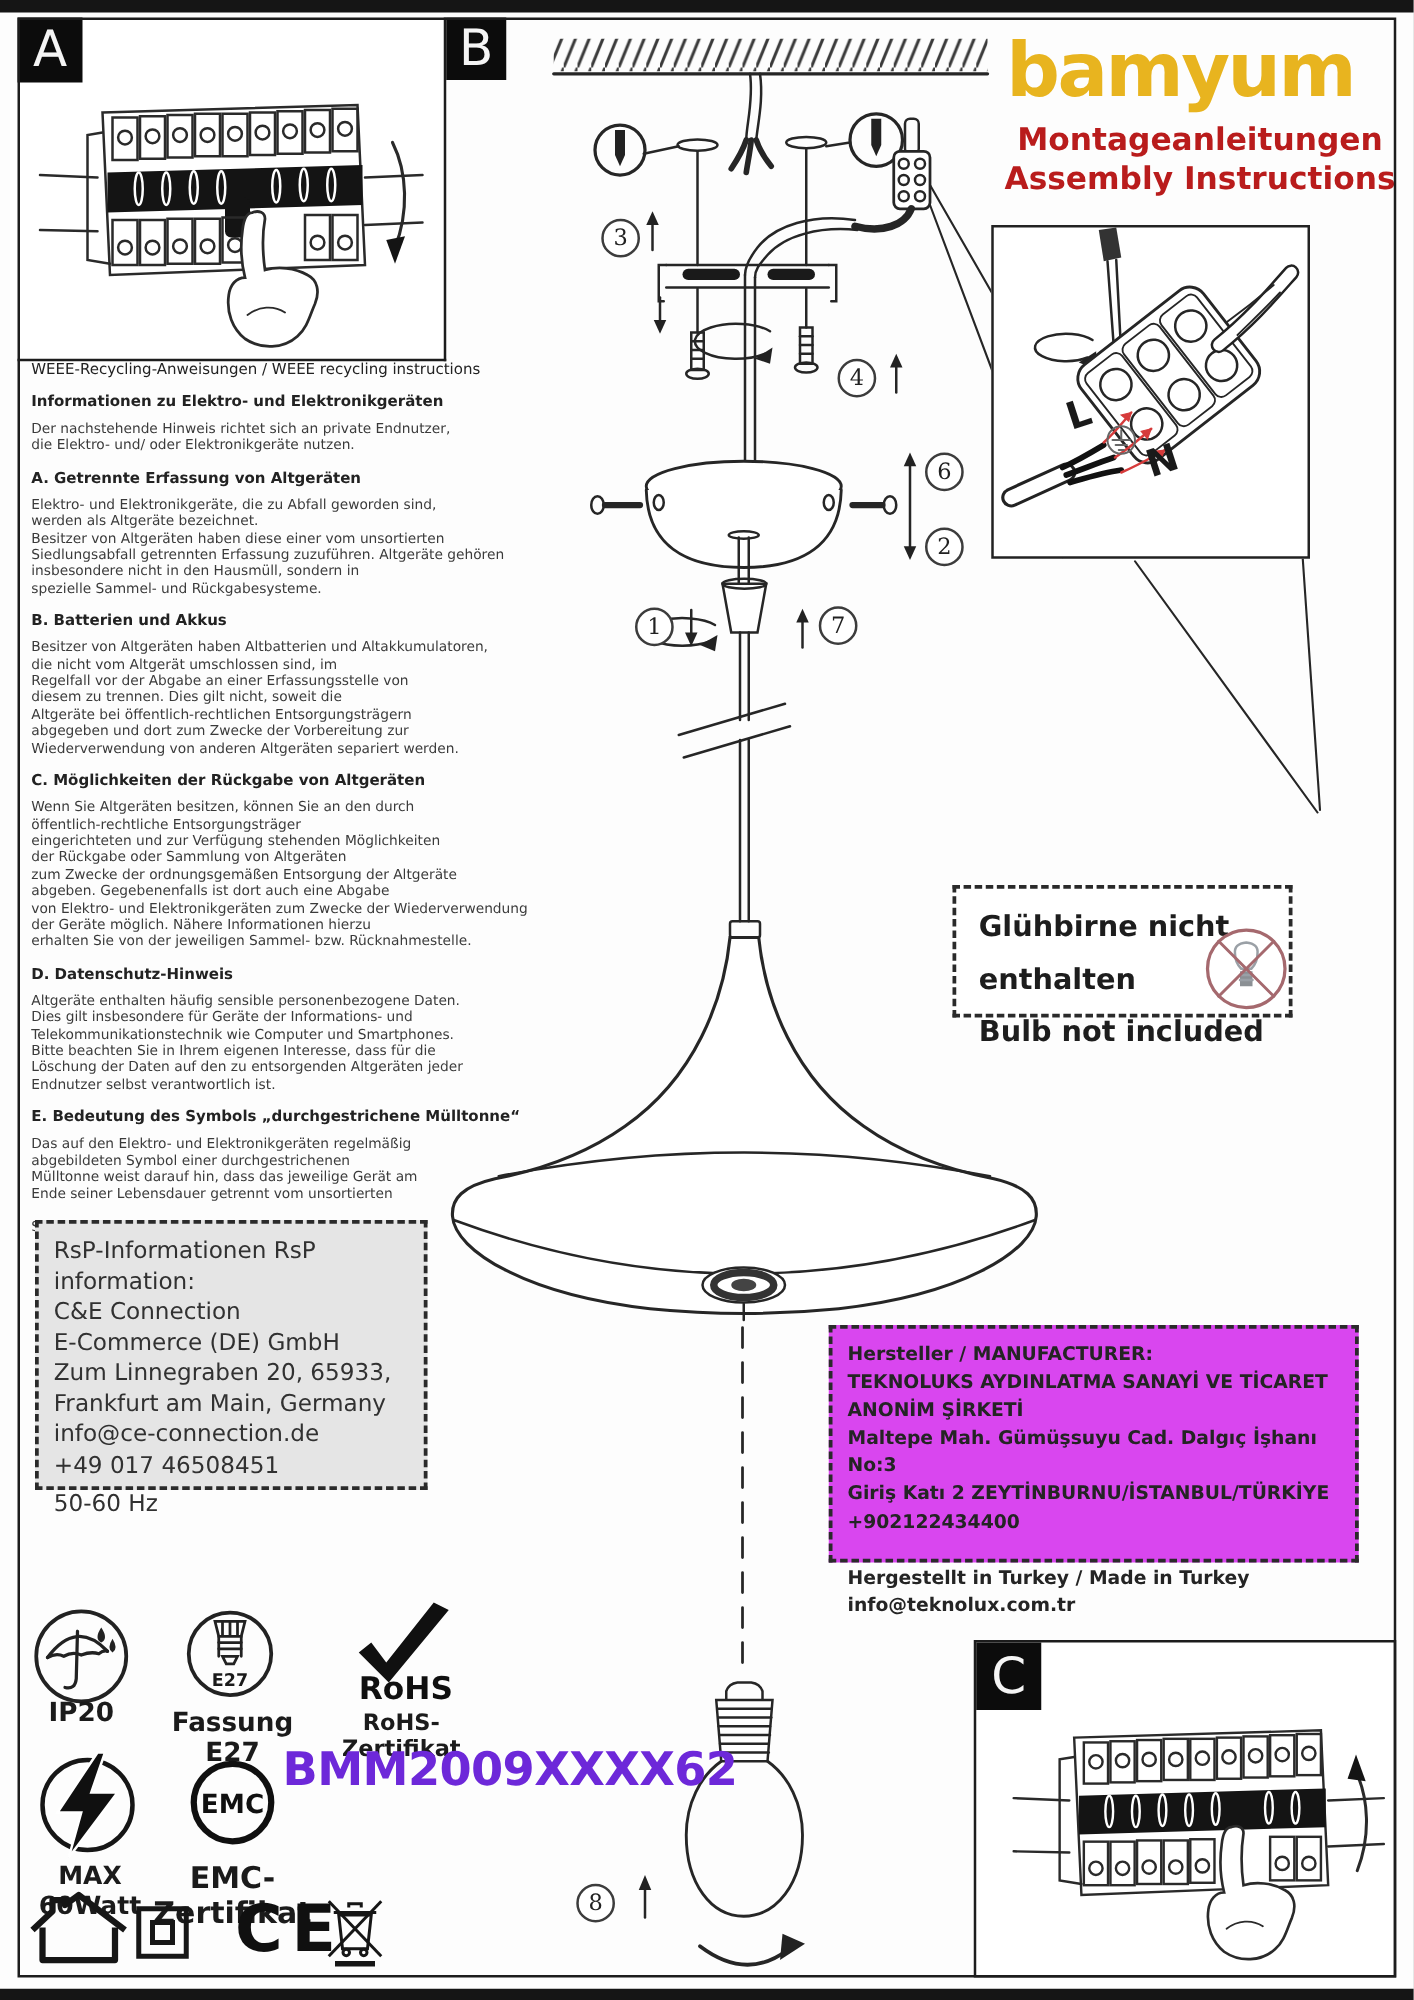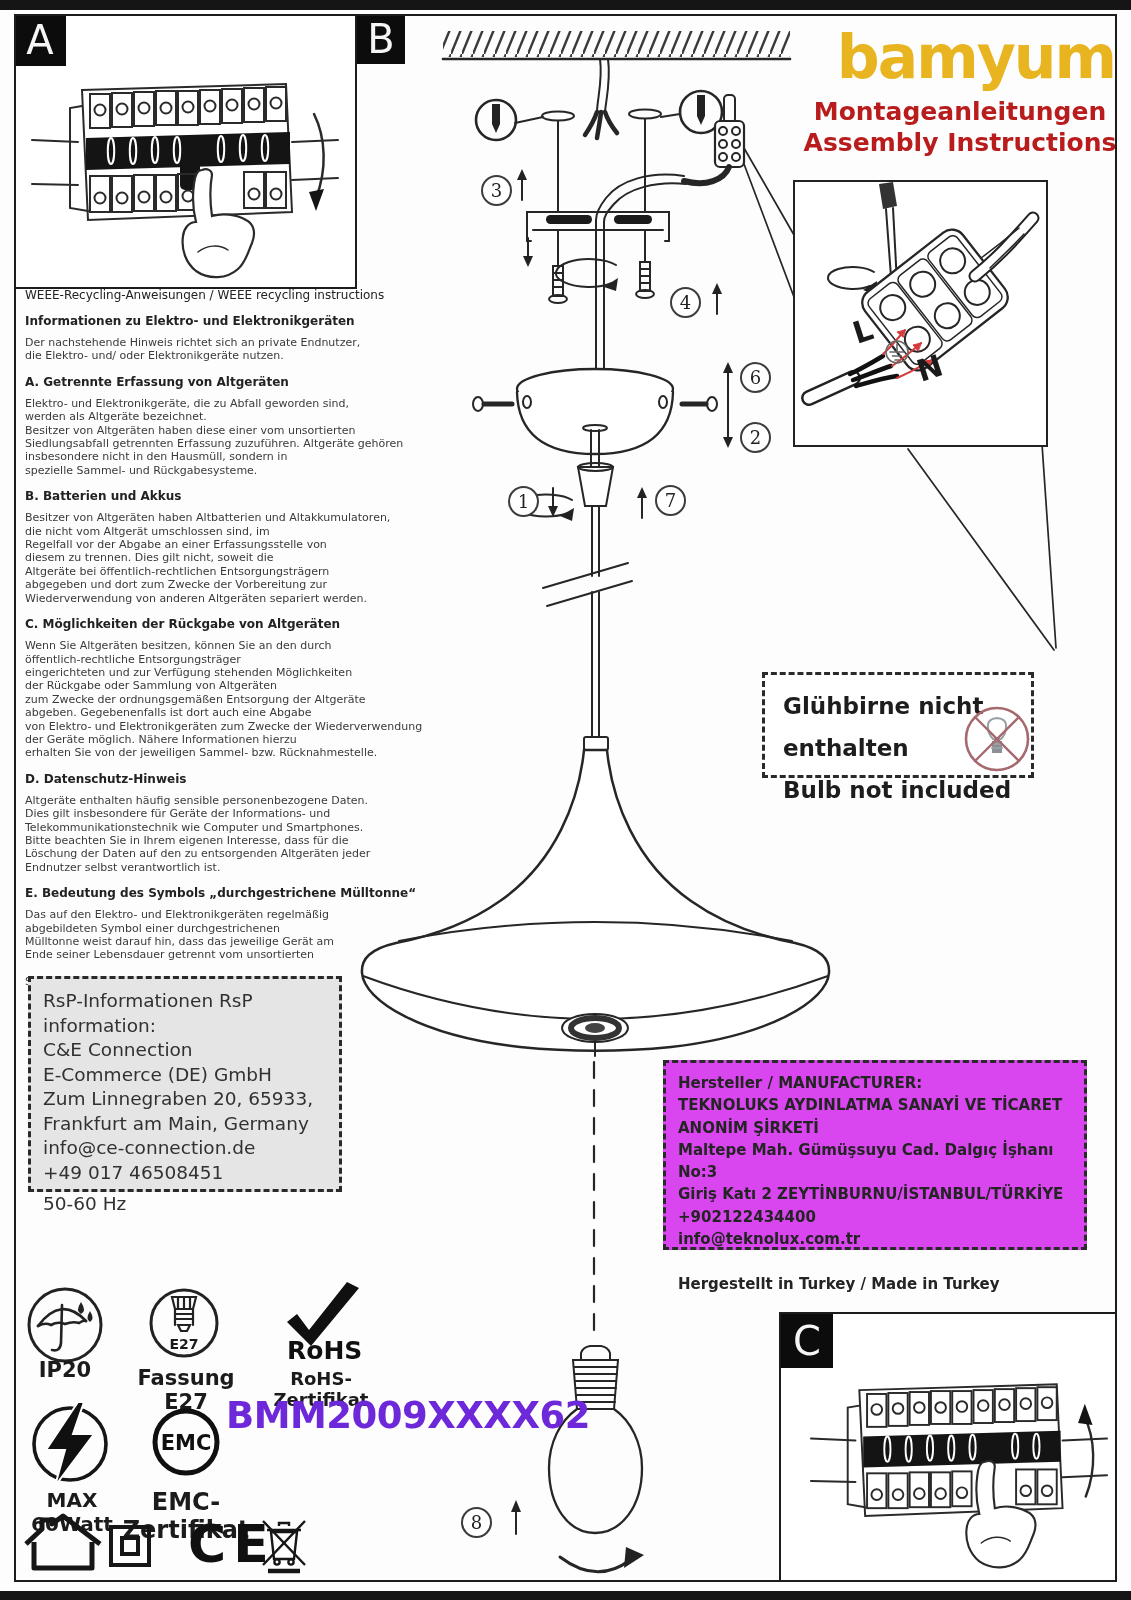--- a/index.html
+++ b/index.html
@@ -11,34 +11,34 @@
   .bar.top { top:0; height:10px; }
   .bar.bottom { top:1591px; height:9px; }
   .sheet-border { position:absolute; left:14px; top:14px; width:1103px; height:1568px;
                   border:2.5px solid #1c1c1c; pointer-events:none; }
   .panel-a { position:absolute; left:14px; top:14px; width:343px; height:275px;
              border-right:2.5px solid #1c1c1c; border-bottom:2.5px solid #1c1c1c; background:#fff; }
   .panel-c { position:absolute; left:779px; top:1312px; width:338px; height:270px;
              border:2.5px solid #1c1c1c; background:#fff; }
   .plabel { position:absolute; background:#0c0c0c; color:#f5f5f5; display:flex; align-items:center;
             justify-content:center; font-size:40px; font-weight:400; }
-  .brand { position:absolute; left:805px; top:22px; width:310px; text-align:right;
+  .brand { position:absolute; left:805px; top:22px; width:310px; text-align:left;
            font-size:60px; font-weight:bold; letter-spacing:-2px; color:#e8b41f; }
   .hdr-title { position:absolute; left:795px; width:330px; text-align:center;
                font-weight:bold; font-size:25px; color:#b91c1c; }
   .weee { position:absolute; left:25px; top:288px; width:440px; }
   .wh { font-size:12px; font-weight:normal; }
   .wt { font-size:12px; font-weight:bold; margin-top:12px; }
   .wb { font-size:11px; line-height:13.4px; margin-top:8px; white-space:pre-line; color:#3a3a3a; }
   .step { position:absolute; width:31px; height:31px; border:2px solid #3c3c3c; border-radius:50%;
           background:#fff; display:flex; align-items:center; justify-content:center;
           font-family:"DejaVu Serif", serif; font-size:18px; color:#222; }
   .wirebox { position:absolute; left:793px; top:180px; width:255px; height:267px;
              border:2.5px solid #222; background:#fff; }
-  .bulbbox { position:absolute; left:762px; top:672px; width:272px; height:106px;
+  .bulbbox { position:absolute; left:762px; top:708px; width:272px; height:106px;
              border:3px dashed #2a2a2a; background:#fff; padding:10px 0 0 18px; }
   .bulbbox .bl { font-size:23px; font-weight:600; color:#1d1d1d; line-height:42px; }
   .rspbox { position:absolute; left:28px; top:976px; width:314px; height:216px;
             border:3px dashed #2a2a2a; background:#e5e5e5; padding:10px 12px; }
   .rl { font-size:18.5px; line-height:24.5px; color:#313131; }
   .rl.gap { margin-top:7px; }
   .mfgbox { position:absolute; left:663px; top:1060px; width:424px; height:190px;
             border:3px dashed #2a2a2a; background:#d946ef; padding:9px 12px; }
   .ml { font-size:15px; font-weight:bold; line-height:22.3px; color:#242424; }
   .ml.made { margin-top:23px; }
@@ -405,22 +405,22 @@
     <div class="rl">+49 017 46508451</div>
     <div class="rl gap">50-60 Hz</div>
   </div>
 
   <div class="mfgbox">
     <div class="ml">Hersteller / MANUFACTURER:</div>
     <div class="ml">TEKNOLUKS AYDINLATMA SANAYİ VE TİCARET ANONİM ŞİRKETİ</div>
     <div class="ml">Maltepe Mah. Gümüşsuyu Cad. Dalgıç İşhanı No:3</div>
     <div class="ml">Giriş Katı 2 ZEYTİNBURNU/İSTANBUL/TÜRKİYE</div>
     <div class="ml">+902122434400</div>
+    <div class="ml made">Hergestellt in Turkey / Made in Turkey</div>
     <div class="ml">info@teknolux.com.tr</div>
-    <div class="ml made">Hergestellt in Turkey / Made in Turkey</div>
   </div>
 
   <svg style="left:25px; top:1285px;" width="80" height="80" viewBox="0 0 80 80">
     <g stroke="#222" stroke-width="2.6" fill="none" stroke-linecap="round">
       <circle cx="40" cy="40" r="36" stroke-width="3"></circle>
       <path d="M13,41 Q36,10 61,36"></path>
       <path d="M13,41 Q20,37 26,40 Q33,36 40,39 Q48,36 54,38 Q58,35 61,36"></path>
       <path d="M37,20 L36,58 Q35,67 27,65"></path>
       <path d="M56,17 q6,9 0,12 q-6,-3 0,-12 z" fill="#222" stroke="none"></path>
       <path d="M65,26 q5,8 0,11 q-5,-3 0,-11 z" fill="#222" stroke="none"></path>

